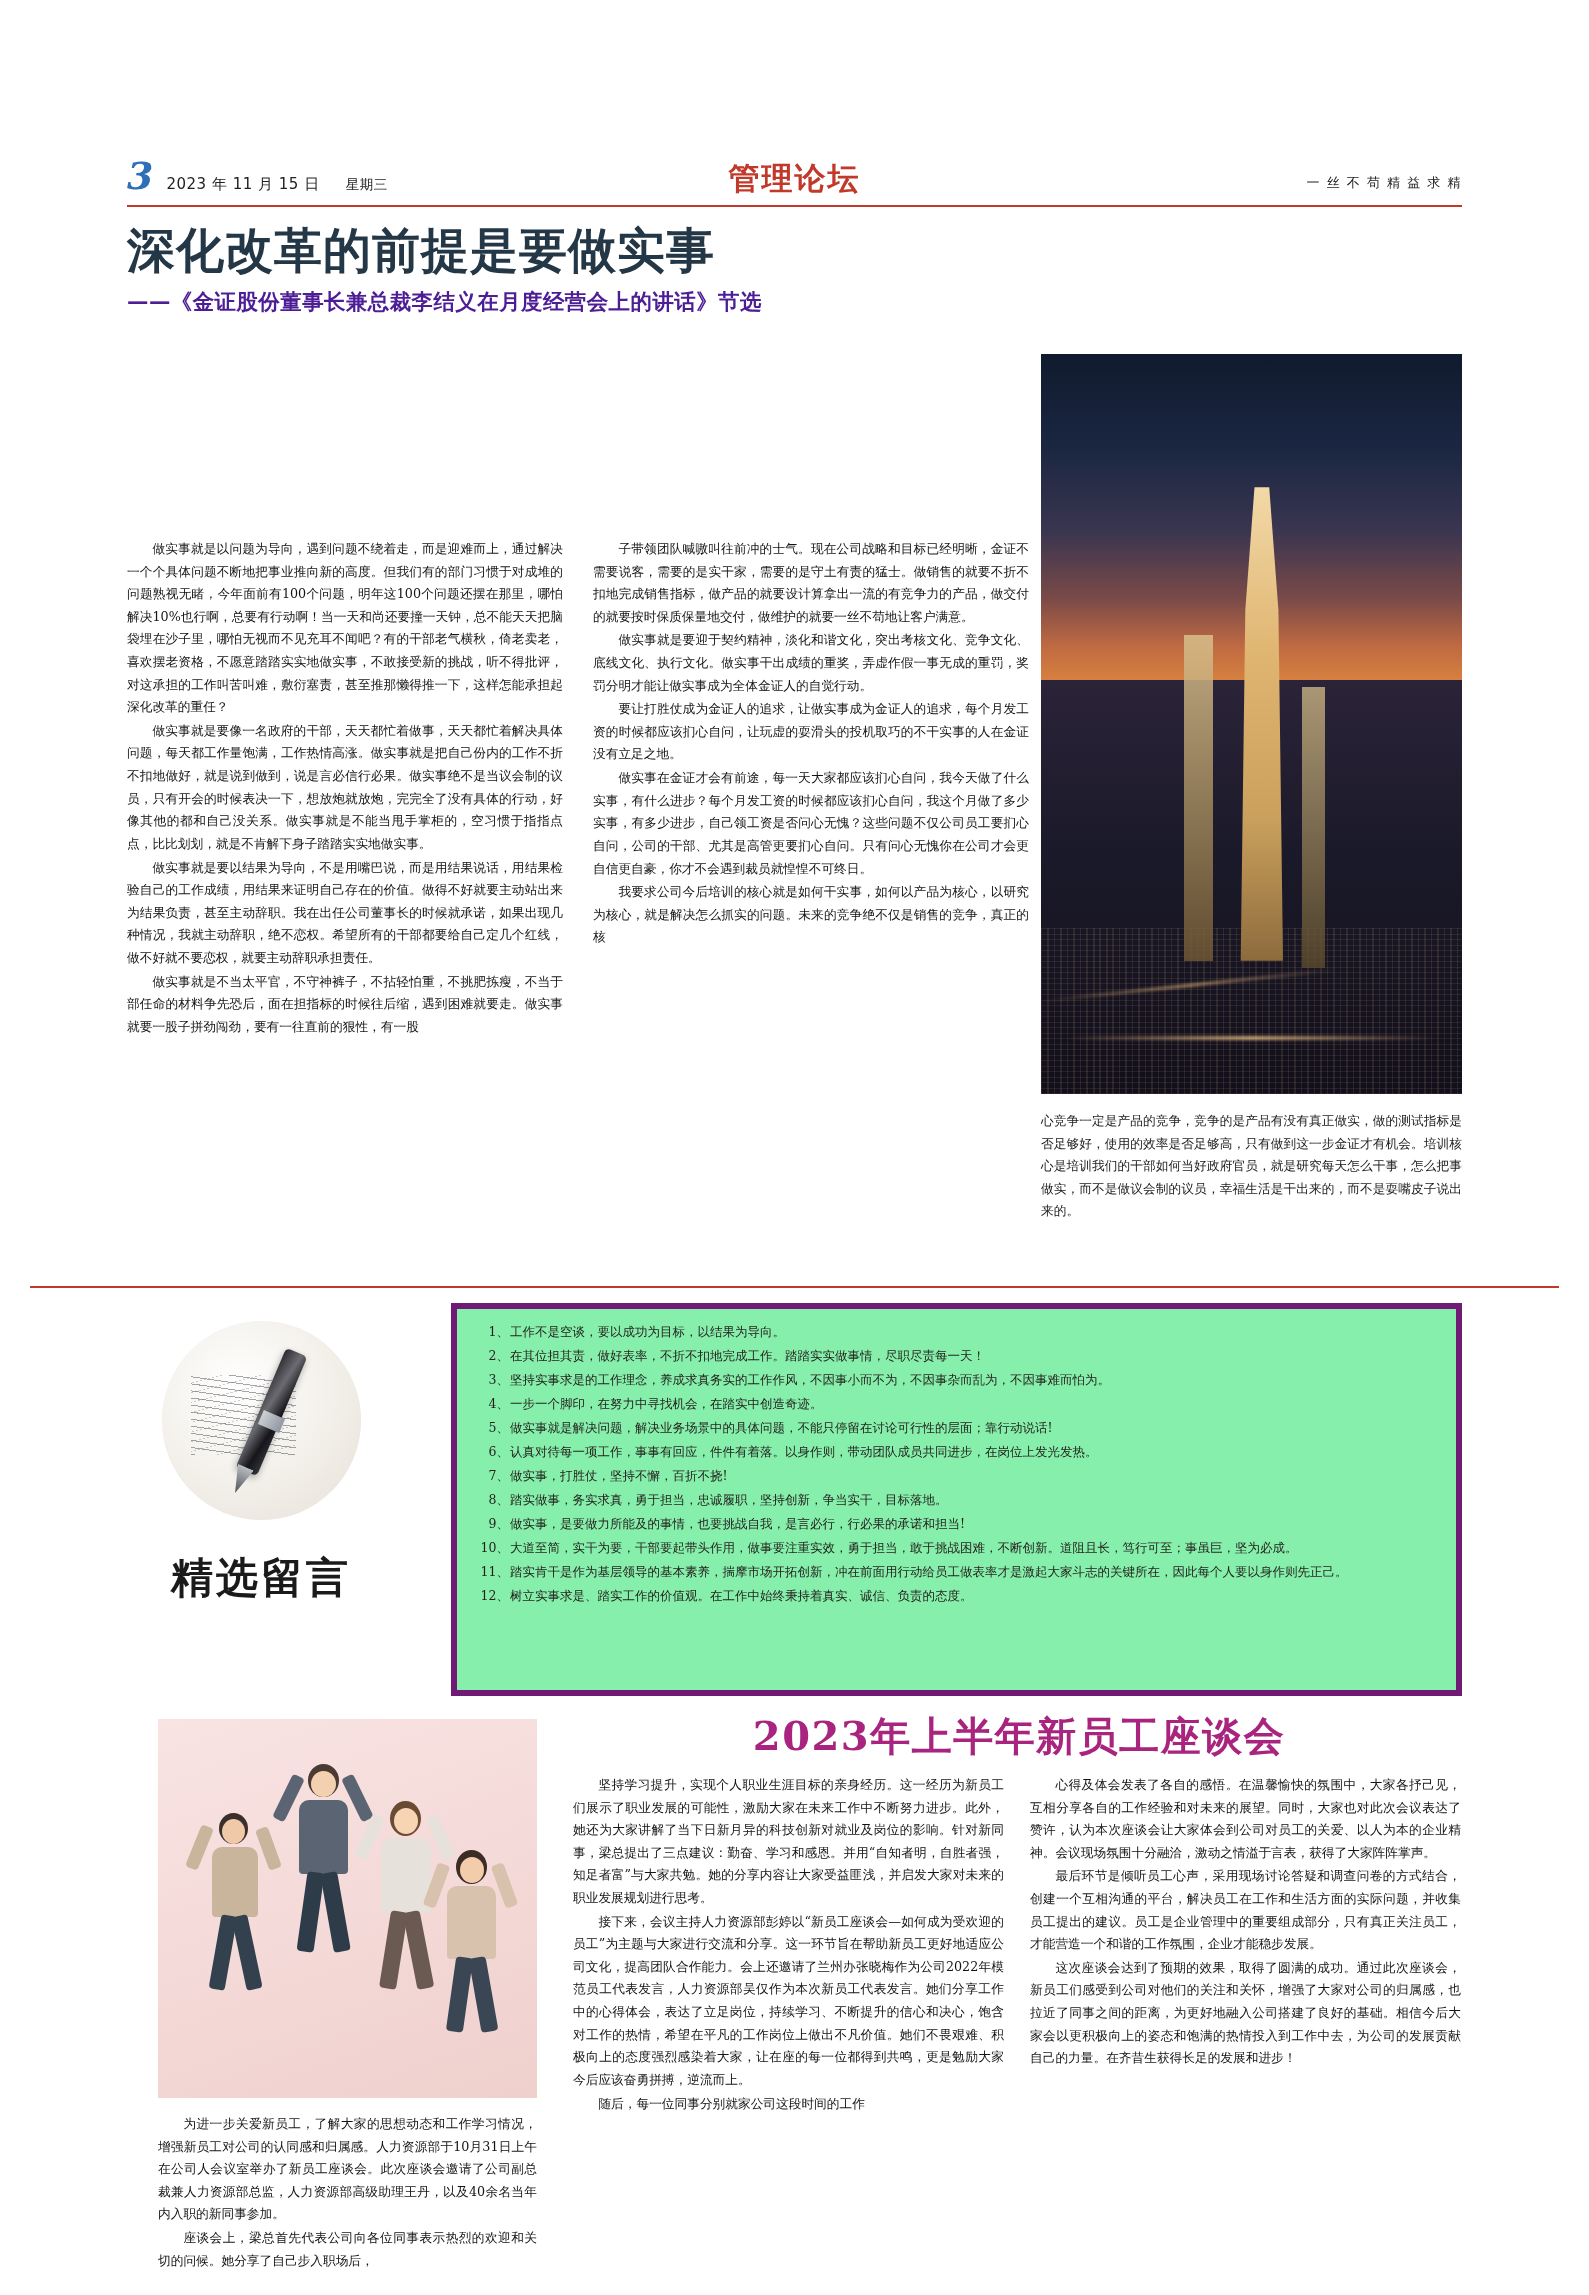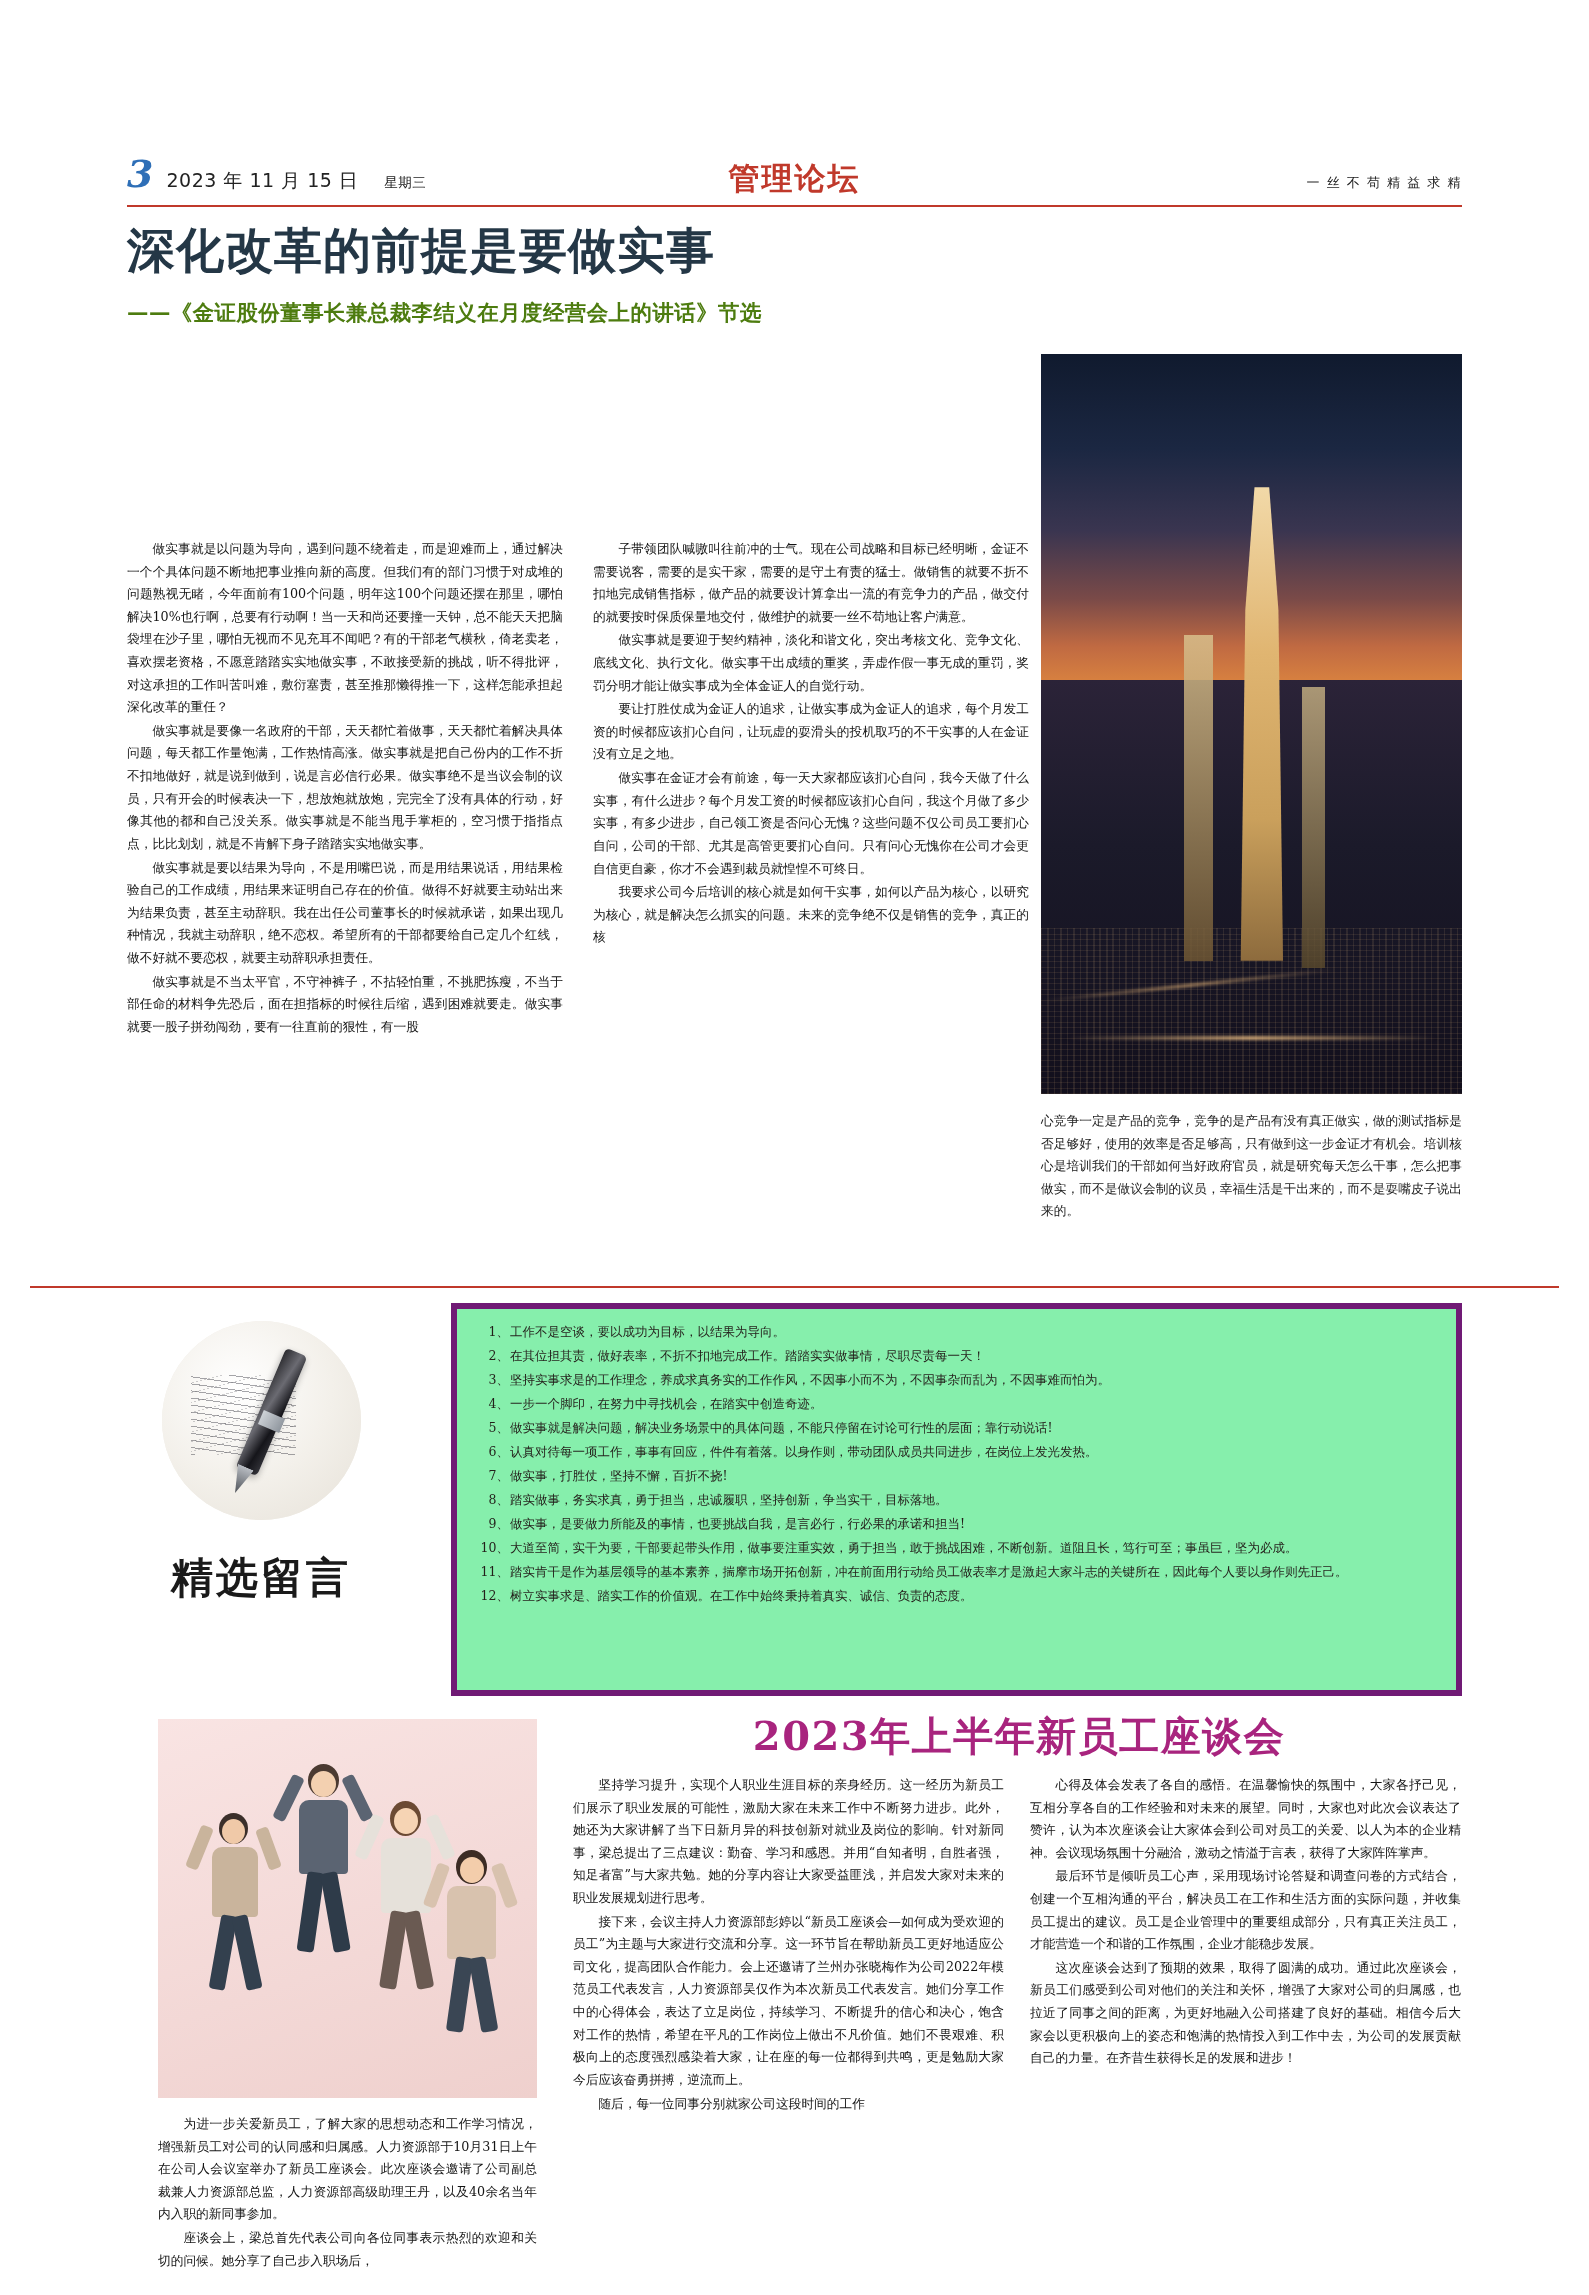--- a/index.html
+++ b/index.html
@@ -41,21 +41,21 @@
   }
   .page-num {
     font-family: "DejaVu Serif", "Liberation Serif", serif;
     font-size: 38px;
     font-weight: bold;
     font-style: italic;
     color: #2e6fb7;
     line-height: 0.9;
   }
   .issue-date {
-    font-size: 19px;
+    font-size: 15px;
     color: #222;
     letter-spacing: 0.5px;
   }
   .issue-weekday {
     font-size: 13.5px;
     color: #222;
     margin-left: 13px;
     letter-spacing: 0.5px;
   }
   .masthead-center {
@@ -90,22 +90,22 @@
     font-size: 48px;
     font-weight: bold;
     color: #243746;
     letter-spacing: 1px;
     line-height: 1.12;
   }
   .headline-sub {
     font-family: "DejaVu Serif", "Liberation Serif", serif;
     font-size: 21.4px;
     font-weight: bold;
-    color: #4d7c0f;
-    margin-top: 20px;
+    color: #4c1d95;
+    margin-top: 9px;
     letter-spacing: 0.5px;
     white-space: nowrap;
   }
 
   
   .hero-photo {
     position: absolute;
     left: 1041px;
     top: 224px;
     width: 421px;

